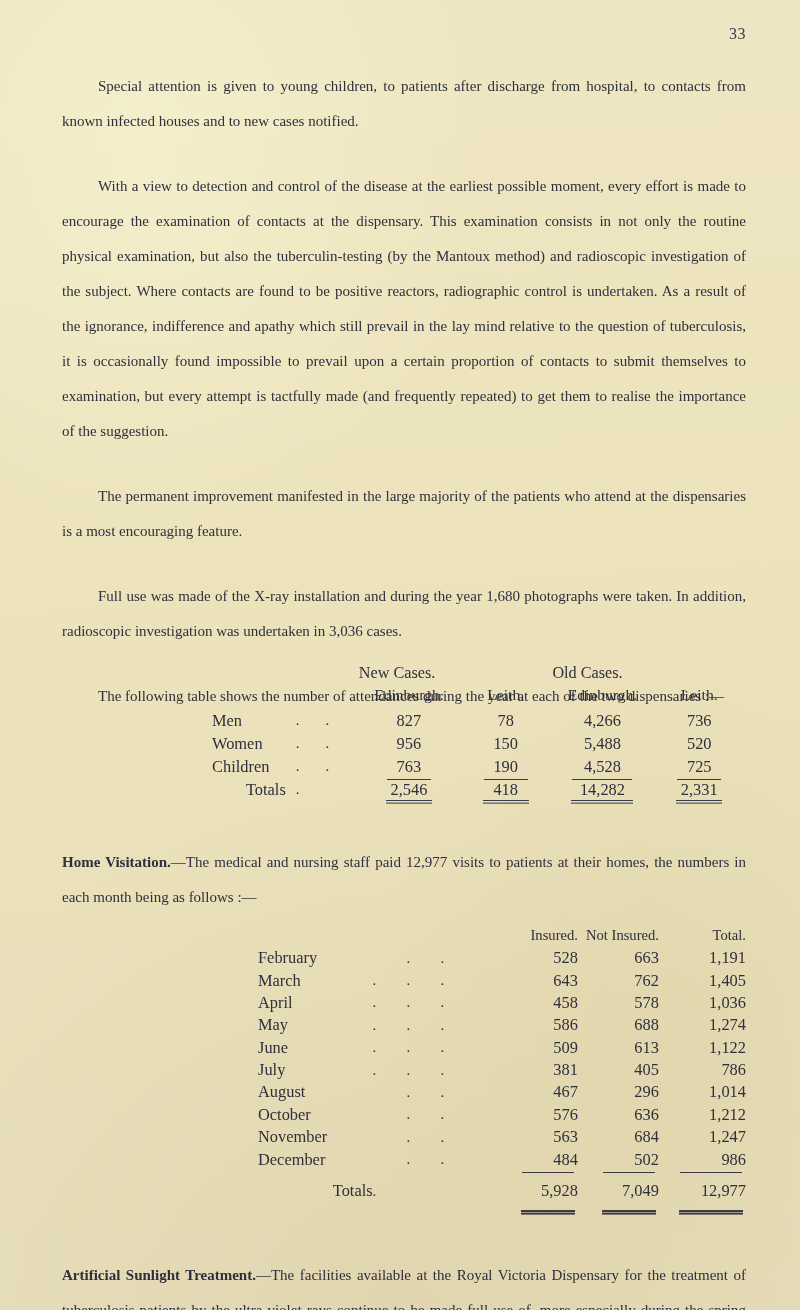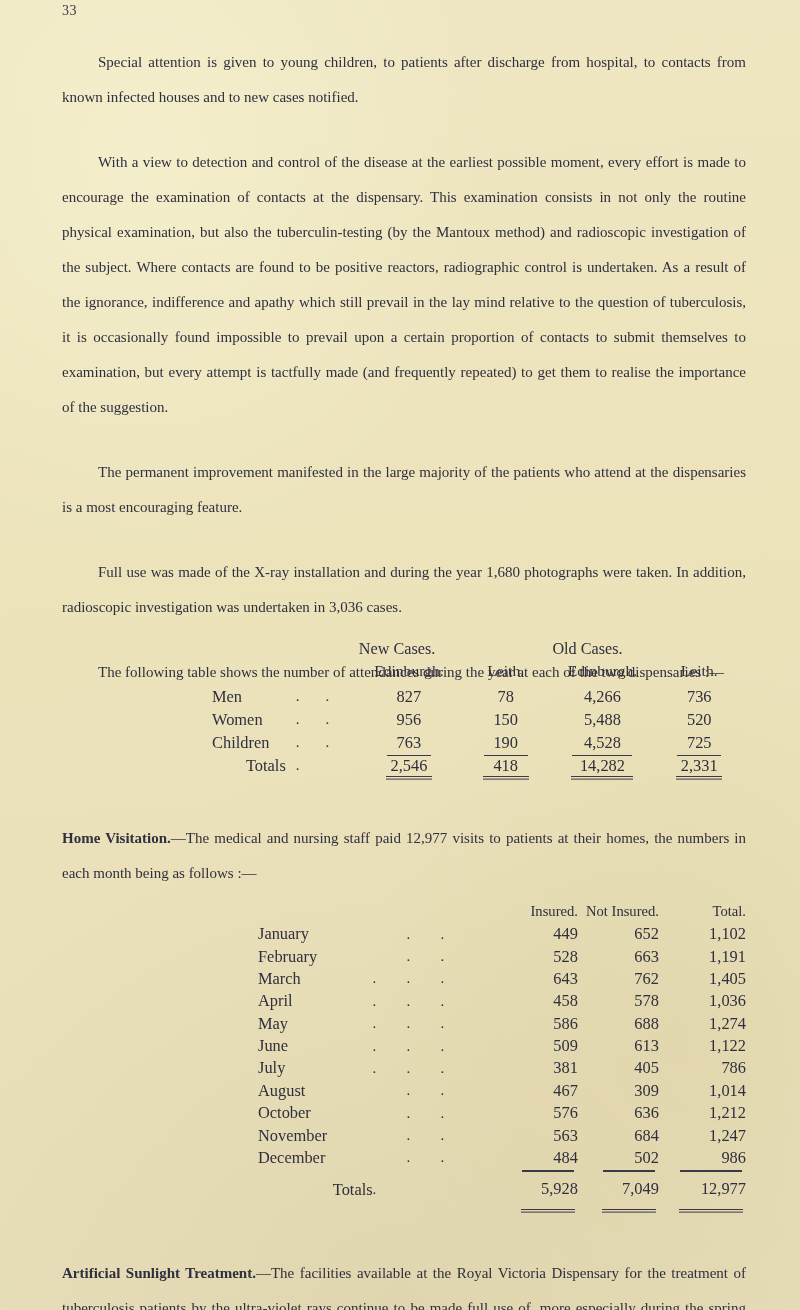--- a/index.html
+++ b/index.html
@@ -27,24 +27,24 @@
     padding: 0;
     box-sizing: border-box;
   }
   .inner {
     position: absolute;
     left: 62px;
     right: 54px;
     top: 0;
   }
   .folio {
-    text-align: left;
-    font-size: 14px;
+    text-align: right;
+    font-size: 16px;
     letter-spacing: 0.5px;
-    padding-top: 3px;
+    padding-top: 25px;
     color: #3a3a4a;
   }
   p.body {
     margin: 0;
     font-size: 15px;
     line-height: 35px;
     text-align: justify;
     text-indent: 36px;
     color: #2f2f3d;
     hyphens: none;
@@ -248,27 +248,20 @@
       <tr>
         <td class="month"></td>
         <td class="dots"></td>
         <td class="colhead">Insured.</td>
         <td class="colhead">Not Insured.</td>
         <td class="colhead c3">Total.</td>
       </tr>
     </thead>
     <tbody id="tbl2-body">
           <tr>
-            <td class="month">January</td>
-            <td class="dots" style="padding-left: 34px;"><span style="width: 34px;">.</span><span style="width: 34px;">.</span></td>
-            <td class="num">449</td>
-            <td class="num">652</td>
-            <td class="num c3">1,102</td>
-          </tr>
-          <tr>
             <td class="month">February</td>
             <td class="dots" style="padding-left: 34px;"><span style="width: 34px;">.</span><span style="width: 34px;">.</span></td>
             <td class="num">528</td>
             <td class="num">663</td>
             <td class="num c3">1,191</td>
           </tr>
           <tr>
             <td class="month">March</td>
             <td class="dots"><span style="width: 34px;">.</span><span style="width: 34px;">.</span><span style="width: 34px;">.</span></td>
             <td class="num">643</td>
@@ -300,21 +293,21 @@
             <td class="month">July</td>
             <td class="dots"><span style="width: 34px;">.</span><span style="width: 34px;">.</span><span style="width: 34px;">.</span></td>
             <td class="num">381</td>
             <td class="num">405</td>
             <td class="num c3">786</td>
           </tr>
           <tr>
             <td class="month">August</td>
             <td class="dots" style="padding-left: 34px;"><span style="width: 34px;">.</span><span style="width: 34px;">.</span></td>
             <td class="num">467</td>
-            <td class="num">309</td>
+            <td class="num">296</td>
             <td class="num c3">1,014</td>
           </tr>
           <tr>
             <td class="month">October</td>
             <td class="dots" style="padding-left: 34px;"><span style="width: 34px;">.</span><span style="width: 34px;">.</span></td>
             <td class="num">576</td>
             <td class="num">636</td>
             <td class="num c3">1,212</td>
           </tr>
           <tr>

